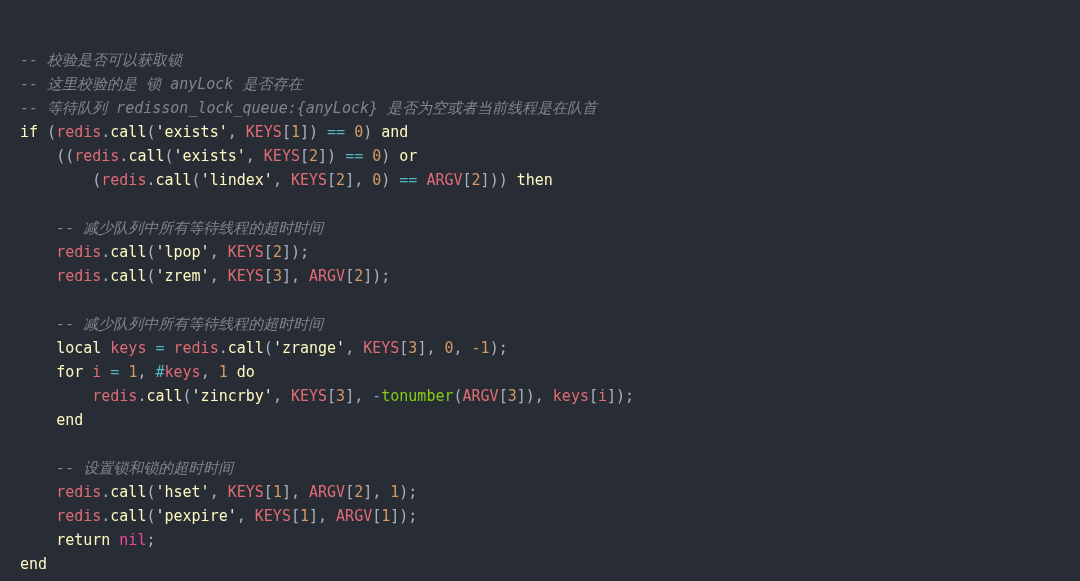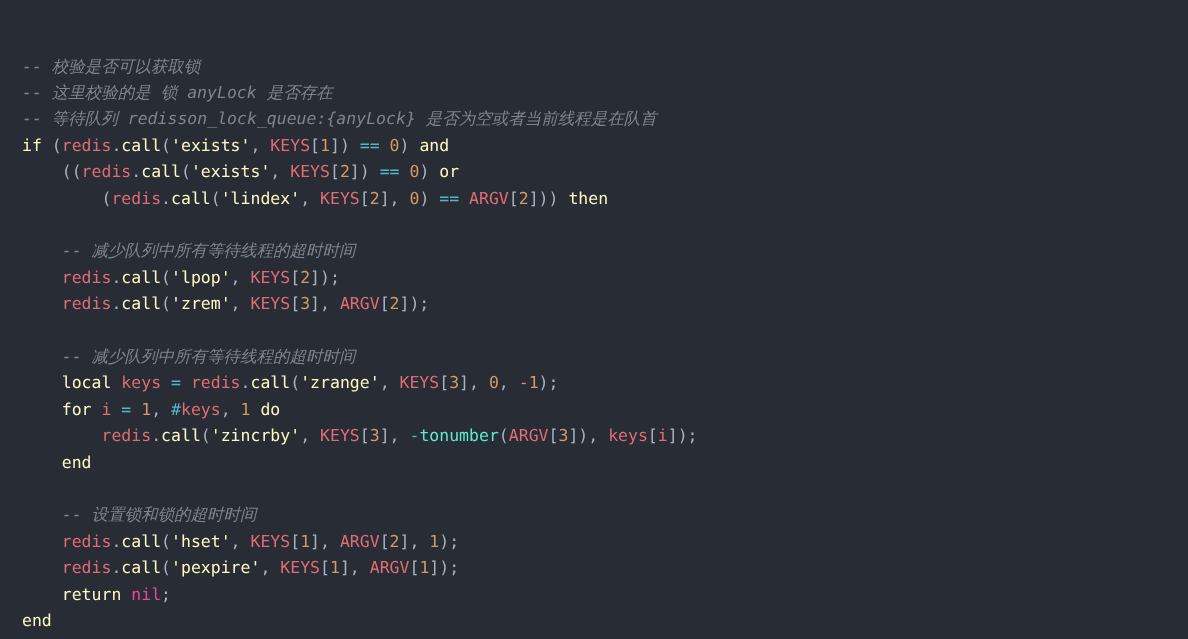--- a/index.html
+++ b/index.html
@@ -42,21 +42,21 @@
     .string {
       color: #fef9c3;
     }
     .number {
       color: #d19a66;
     }
     .op {
       color: #56b6c2;
     }
     .builtin {
-      color: #5eead4;
+      color: #84cc16;
     }
     .bracket-idx {
       color: #d19a66;
     }
     .paren {
       color: #abb2bf;
     }
     .const {
       color: #ec4899;
     }

